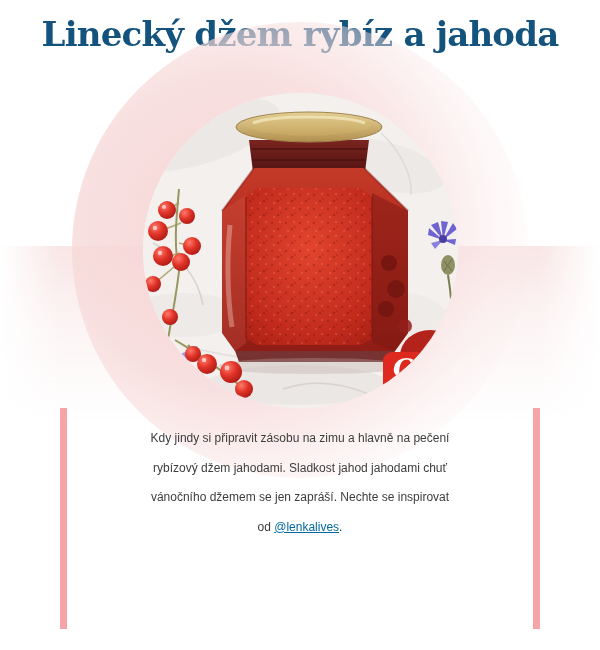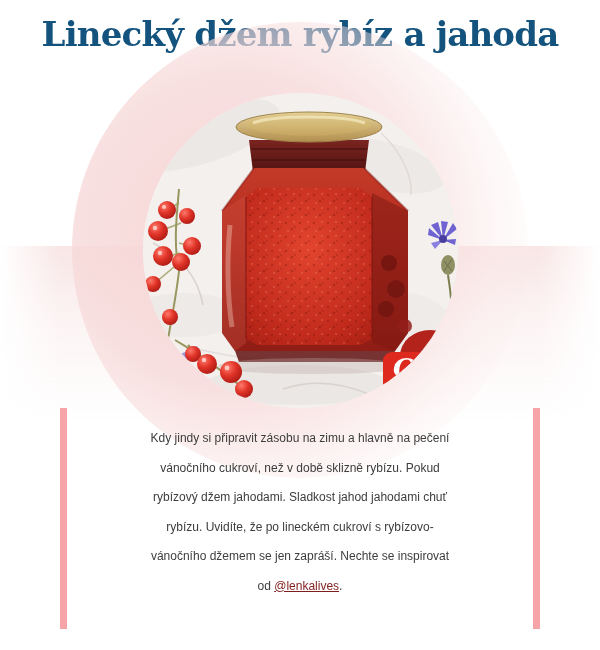--- a/index.html
+++ b/index.html
@@ -28,21 +28,21 @@
     border-radius:50%;overflow:hidden;background:#f3f0ee;}
 
   
   .article{position:absolute;left:60px;top:408px;width:480px;}
   .accent-bar{position:absolute;top:0;width:7px;height:221px;background:#f6a4a8;}
   .accent-bar.left{left:0;}
   .accent-bar.right{right:0;}
   .article-text{padding:16px 20px 0 20px;text-align:center;color:#3d3d3d;
     font-size:12px;line-height:29.5px;}
   .article-line{white-space:nowrap;}
-  .article a{color:#7f1d1d;text-decoration:underline;cursor:pointer;margin-top:12px;}
+  .article a{color:#0369a1;text-decoration:underline;cursor:pointer;margin-top:12px;}
 </style>
 </head>
 <body>
 
 <div class="stage">
 
   <h1 class="page-title">Linecký džem rybíz a jahoda</h1>
 
   <div class="pink-band"></div>
   <div class="pink-blob"></div>
@@ -176,21 +176,19 @@
         <text x="250" y="284" font-family="DejaVu Serif, serif" font-style="italic" font-weight="bold" font-size="26" fill="#ffffff">C</text>
       </g>
     </svg>
   </div>
 
   <div class="article">
     <div class="accent-bar left"></div>
     <div class="accent-bar right"></div>
     <div class="article-text">
       <div class="article-line">Kdy jindy si připravit zásobu na zimu a hlavně na pečení</div>
-      <div class="article-line">vánočního cukroví, než v době sklizně rybízu. Pokud</div>
       <div class="article-line">rybízový džem jahodami. Sladkost jahod jahodami chuť</div>
-      <div class="article-line">rybízu. Uvidíte, že po lineckém cukroví s rybízovo-</div>
       <div class="article-line">vánočního džemem se jen zapráší. Nechte se inspirovat</div>
       <div class="article-line"><span>od </span><a>@lenkalives</a><span>.</span></div>
     </div>
   </div>
 
 </div>
 
 </body></html>

